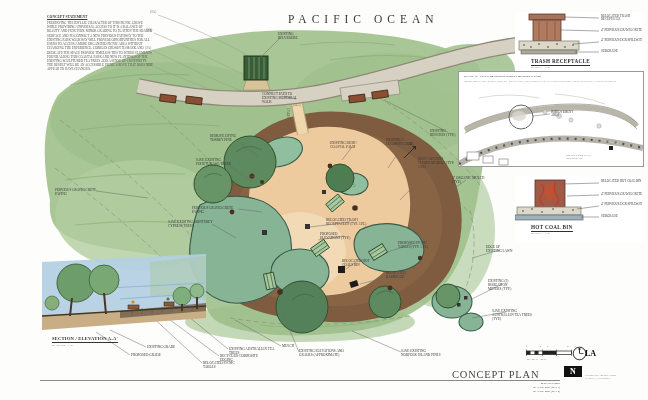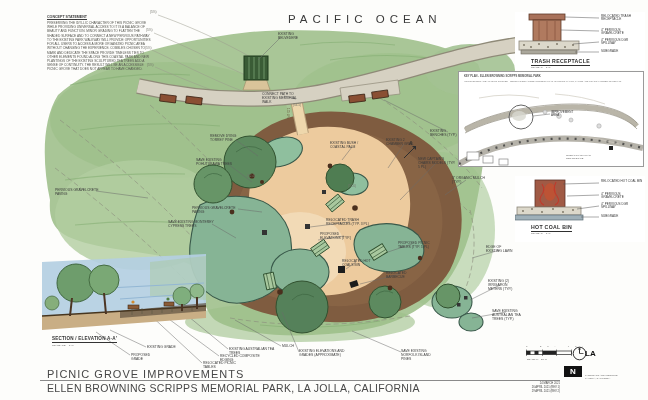--- a/index.html
+++ b/index.html
@@ -1,17 +1,17 @@
 <!DOCTYPE html>
 <html><head>
 <meta charset="utf-8">
 <style>
   html,body{margin:0;padding:0;background:#e9e9e9}
   .sheet{position:relative;width:648px;height:400px;background:#fdfdfb;overflow:hidden;
-         font-family:Liberation Sans, sans-serif;color:#3c3c3c}
+         font-family:Liberation Serif, serif;color:#3c3c3c}
   .abs{position:absolute}
   .ocean{position:absolute;left:288px;top:13px;font-size:11.5px;letter-spacing:5px;color:#3a3a3a;white-space:nowrap}
   .concept{position:absolute;left:47px;top:15px;width:106px}
   .c-head{font-size:3.6px;font-weight:bold;text-decoration:underline;color:#3b3b3b}
   .c-body{font-size:3.2px;line-height:1.32;color:#55554f;margin-top:2px}
   .co{position:absolute;font-size:3.4px;line-height:1.18;color:#3b3b3b}
   .co.g{color:#73736а;color:#73736a;font-size:3.1px}
   .co.rot{transform:rotate(90deg);transform-origin:left top;font-size:3px;color:#6b5b3f}
   .co.flag{font-size:4.6px;font-weight:bold;font-style:italic;color:#2e2e2e}
   .sec-title{position:absolute;left:52px;top:336px;font-size:4.6px;font-weight:bold;color:#333;
@@ -414,23 +414,22 @@
         </g>
     </svg>
     <div class="d-label" style="left:86px;top:4px;width:42px">RELOCATED HOT COAL BIN</div>
     <div class="d-label" style="left:86px;top:17px;width:42px">4" PERVIOUS GRAVELCRETE</div>
     <div class="d-label" style="left:86px;top:27px;width:42px">4" PERVIOUS DGR SPILLWAY</div>
     <div class="d-label" style="left:86px;top:39px;width:42px">SUBGRADE</div>
     <div class="d-title" style="left:16px;top:48px">HOT COAL BIN</div>
     <div class="d-scale" style="left:16px;top:56px">SCALE: 1" = 1'-0"</div>
   </div>
 
-  <div class="tb-title">PICNIC GROVE  IMPROVEMENTS</div>
+  <div class="tb-plan">CONCEPT PLAN</div>
   <div class="tb-rule"></div>
-  <div class="tb-sub">ELLEN BROWNING SCRIPPS MEMORIAL PARK, LA JOLLA, CALIFORNIA</div>
 
   <div class="sb-ticks">0 20' 40'</div>
   <svg class="abs" style="left:526px;top:349px" width="48" height="9" viewBox="0 0 48 9">
     <rect x="0.5" y="2" width="45" height="3.5" fill="none" stroke="#222" stroke-width="0.7"></rect>
     <rect x="0.5" y="2" width="4" height="3.5" fill="#222"></rect>
     <rect x="8.5" y="2" width="4" height="3.5" fill="#222"></rect>
     <rect x="16.5" y="2" width="14" height="3.5" fill="#222"></rect>
     <path d="M0.5,0.5 V7 M16.5,0.5 V7 M30.5,0.5 V7 M45.5,0.5 V7" stroke="#222" stroke-width="0.5"></path>
   </svg>
   <div class="sb-note">SCALE: 1" = 20'-0"</div>

